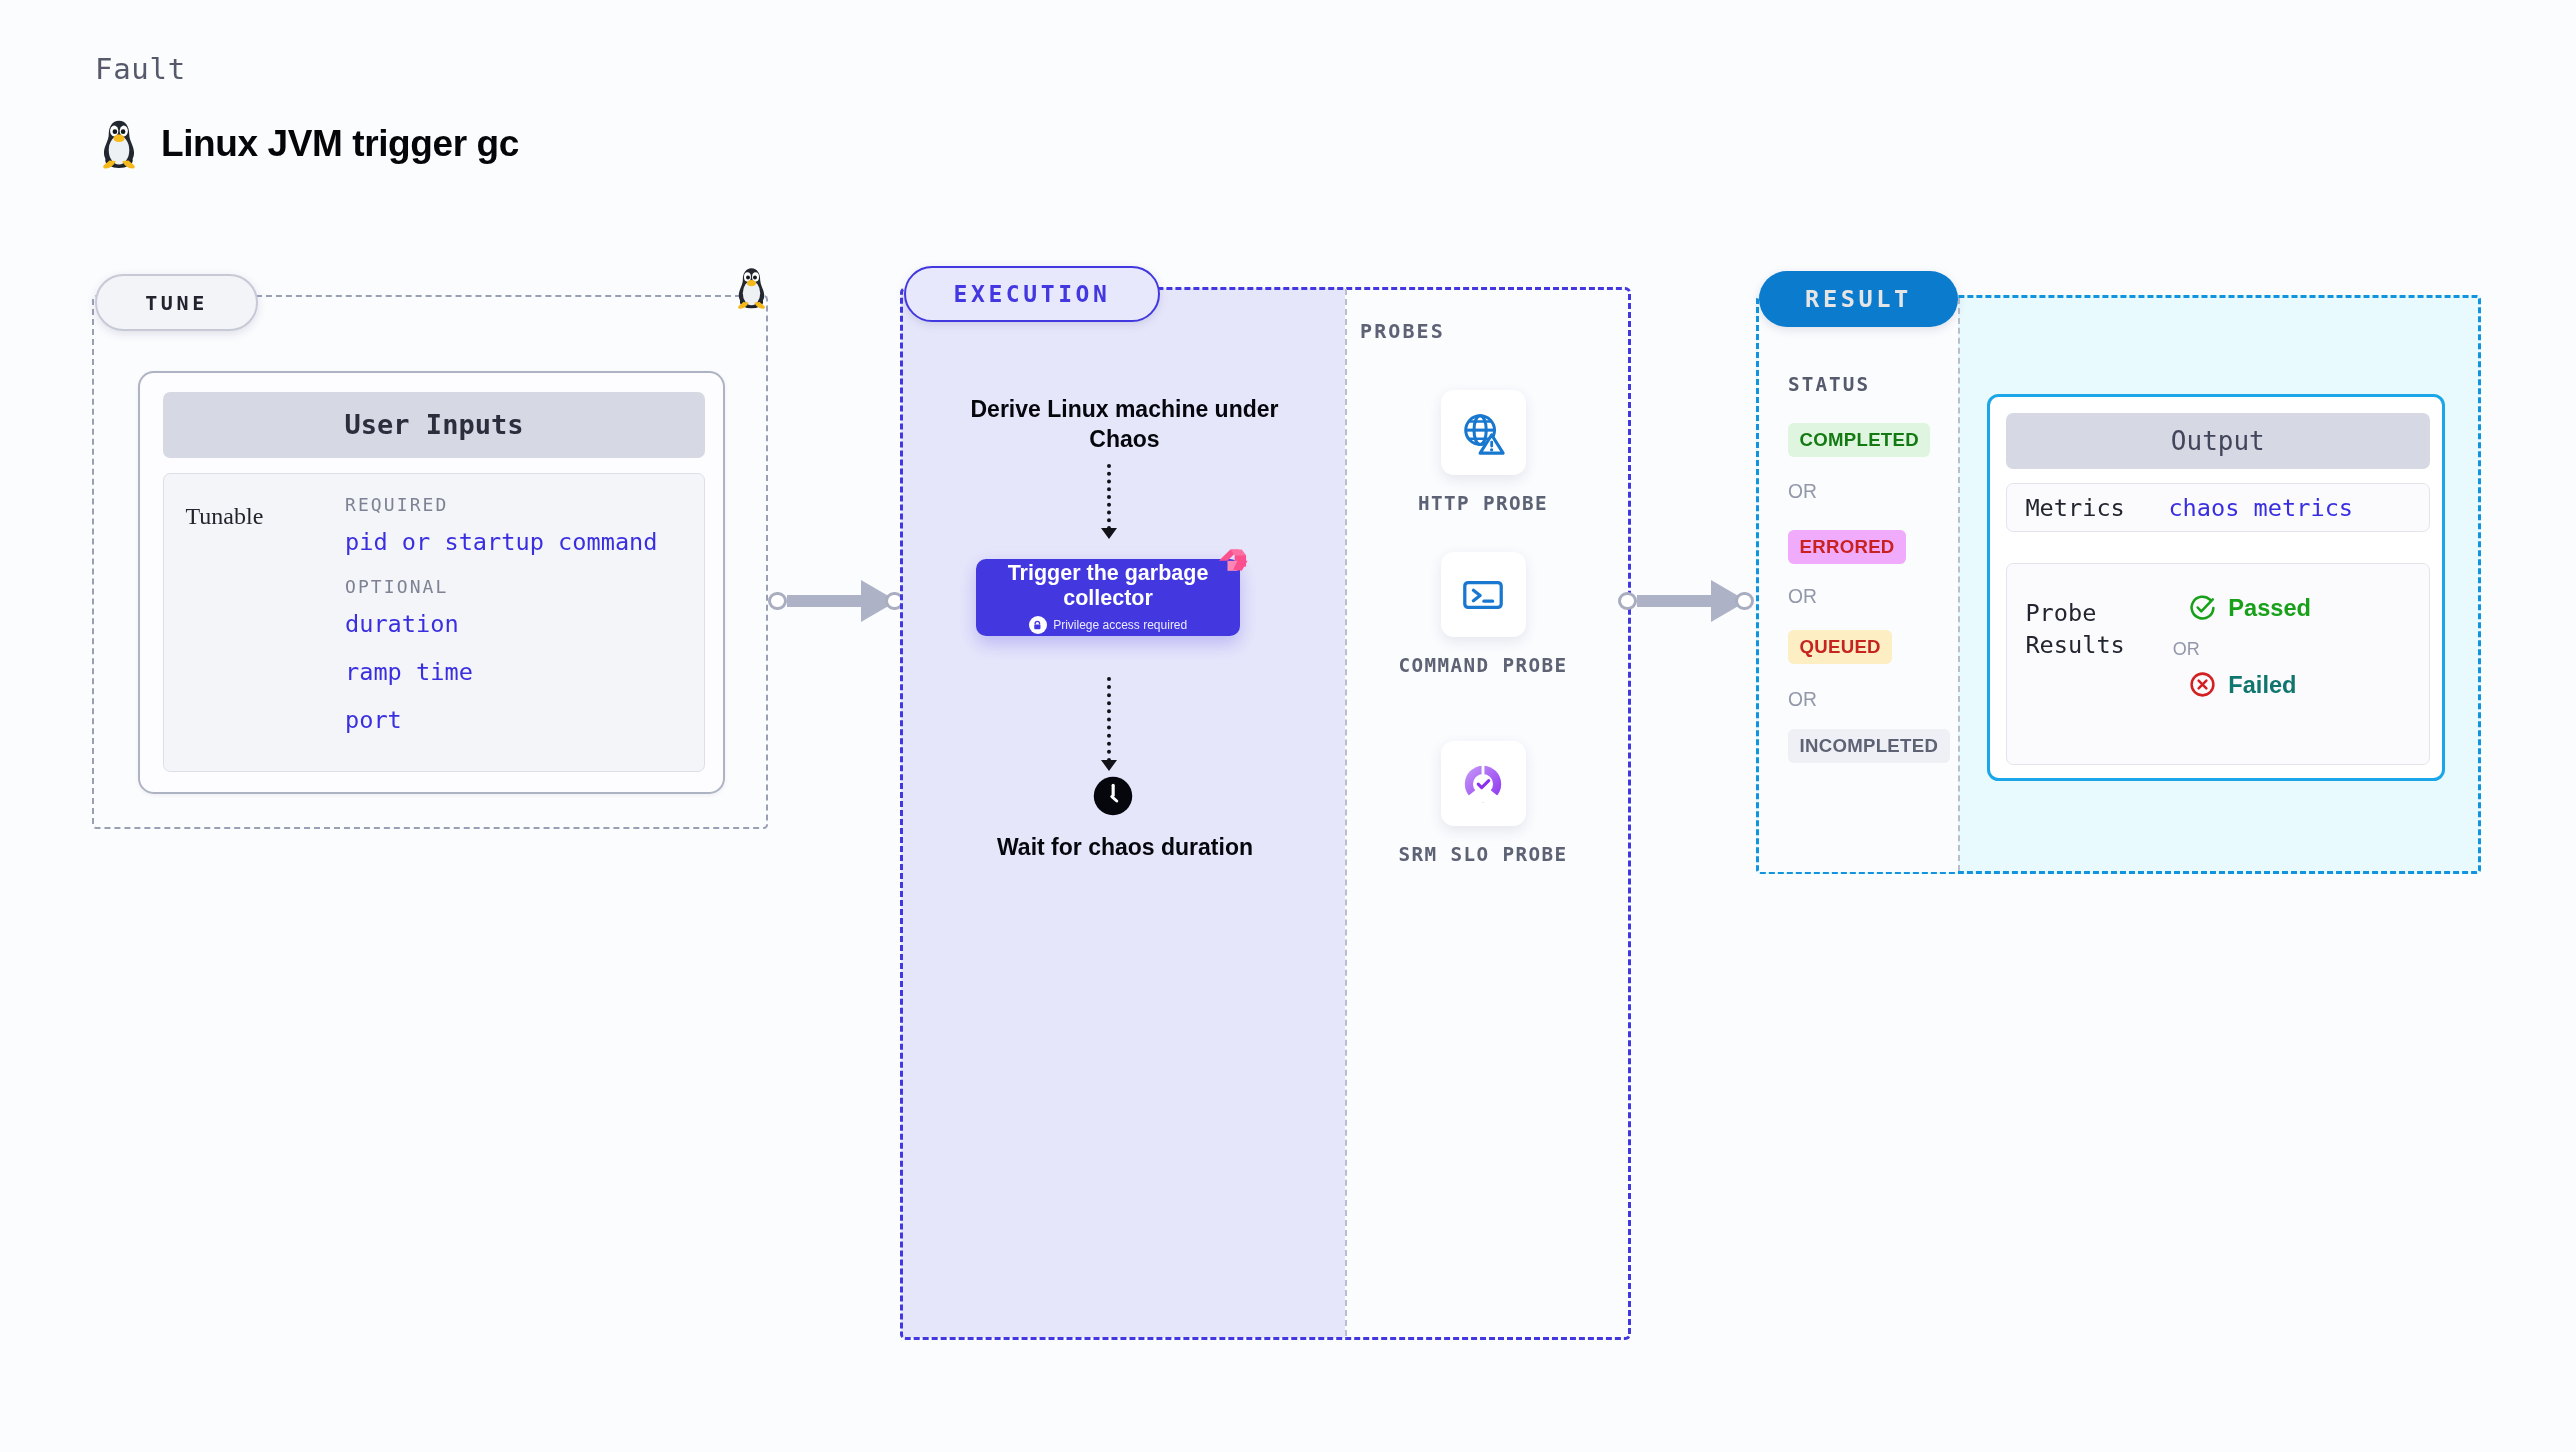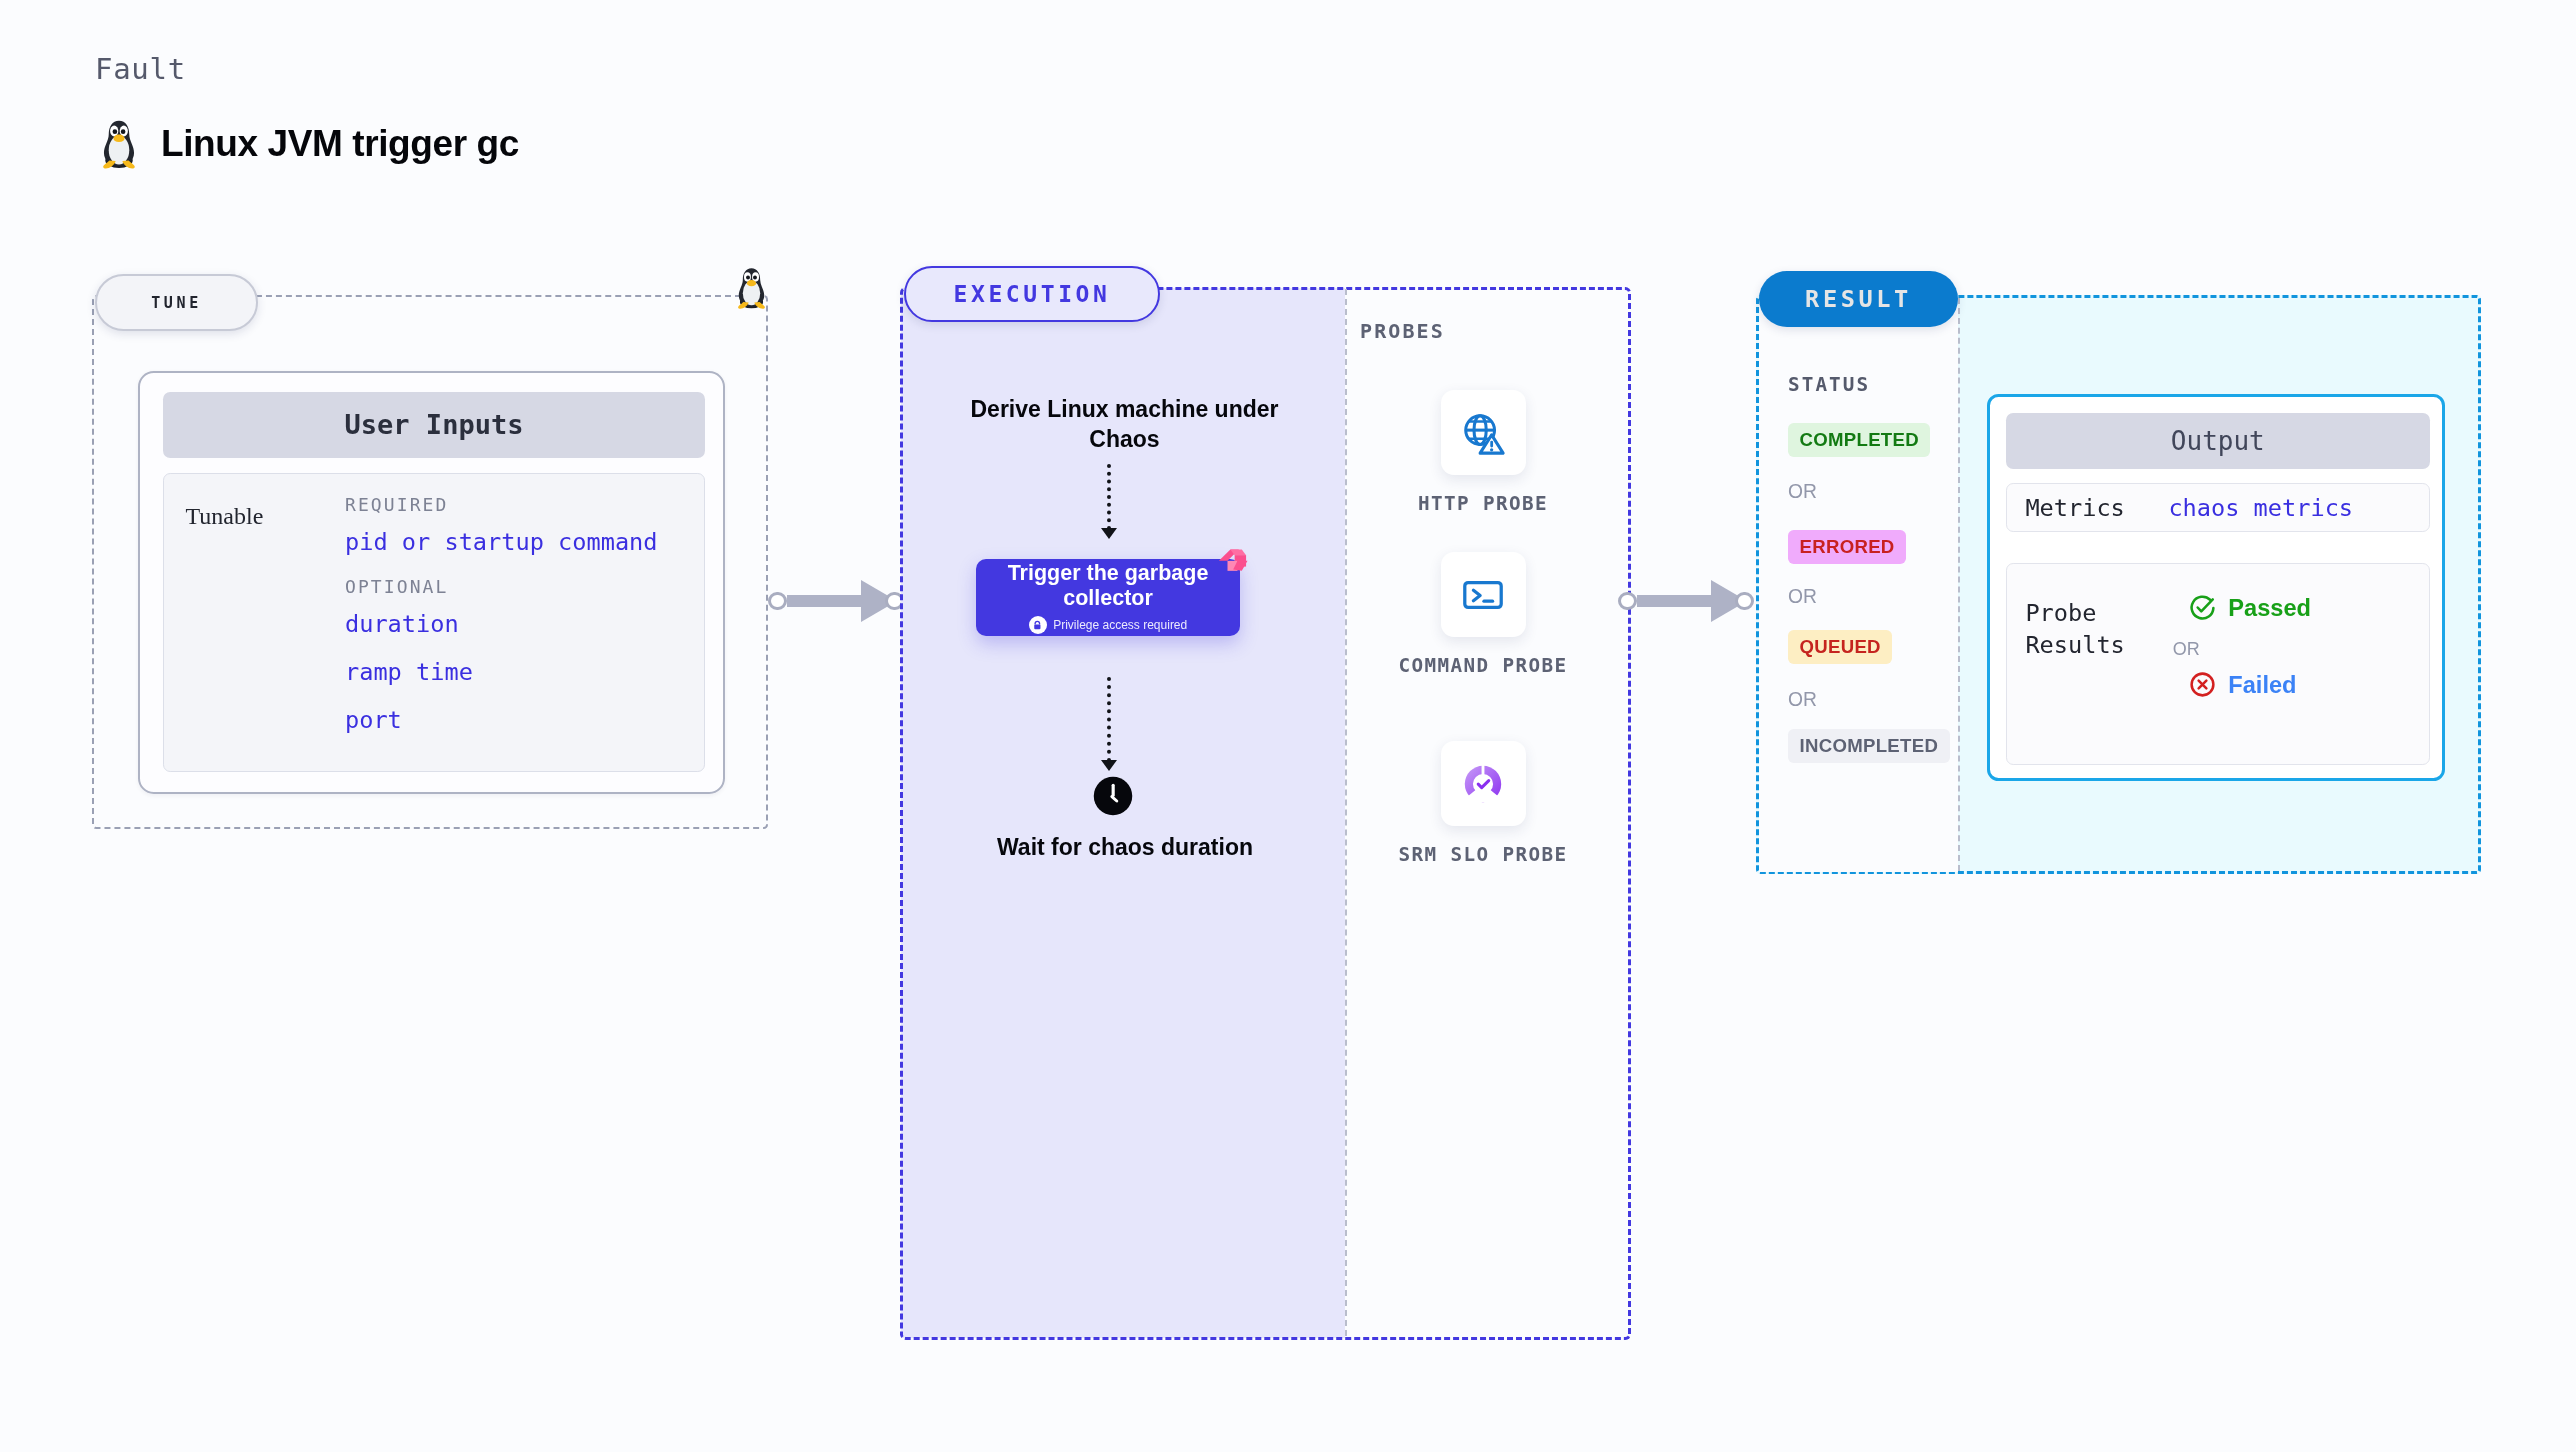--- a/index.html
+++ b/index.html
@@ -34,21 +34,21 @@
     border-radius: 716px;
     font-family: "DejaVu Sans Mono", monospace;
     font-weight: 700; letter-spacing: 3.6px;
     box-shadow: 0 2.9px 10px rgba(30,40,90,.13);
   }
 
   
   #tune-box { left: 92px; top: 295px; width: 676px; height: 534px;
               border: 2.9px dashed #9aa0b4; border-radius: 4.3px; background: transparent; }
   #tune-pill { left: 95px; top: 274px; width: 163px; height: 57px;
-               background: #f3f4f8; border: 2.9px solid #c7cad6; color: #21242e; font-size: 15px; }
+               background: #f3f4f8; border: 2.9px solid #c7cad6; color: #21242e; font-size: 20px; }
   #tux-corner { position: absolute; left: 732px; top: 266px; }
 
   #user-inputs-card {
     position: absolute; left: 138px; top: 371px; width: 587px; height: 423px;
     background: #fdfdff; border: 2.9px solid #aeb3c4; border-radius: 15.8px;
     box-shadow: 0 1.4px 4.3px rgba(20,25,60,.05);
   }
   #user-inputs-head {
     position: absolute; left: 23px; top: 18.6px; width: 542px; height: 66px;
     background: #d6d8e4; border-radius: 7.2px;
@@ -215,21 +215,21 @@
   #probe-res-key {
     position: absolute; left: 18.6px; top: 33px; width: 143px;
     font-family: "DejaVu Sans Mono", monospace; font-size: 23.6px; color: #22252f; line-height: 1.36;
   }
   .res-line { position: absolute; left: 181px; display: flex; align-items: center; gap: 11.5px; }
   .res-line .txt { font-size: 23.6px; font-weight: 700; }
   #res-passed { top: 29px; }
   #res-passed .txt { color: #18a018; }
   #res-or { position: absolute; left: 166px; top: 75px; font-size: 18px; color: #9297aa; }
   #res-failed { top: 106px; }
-  #res-failed .txt { color: #3b82f6; text-align: right; }
+  #res-failed .txt { color: #0f766e; text-align: right; }
 </style>
 </head>
 <body>
 
 <div class="stage">
 
   <div class="fault-label">Fault</div>
   <div class="title-row">
     <span>
       <svg class="tux-sm" viewBox="0 0 64 76">

